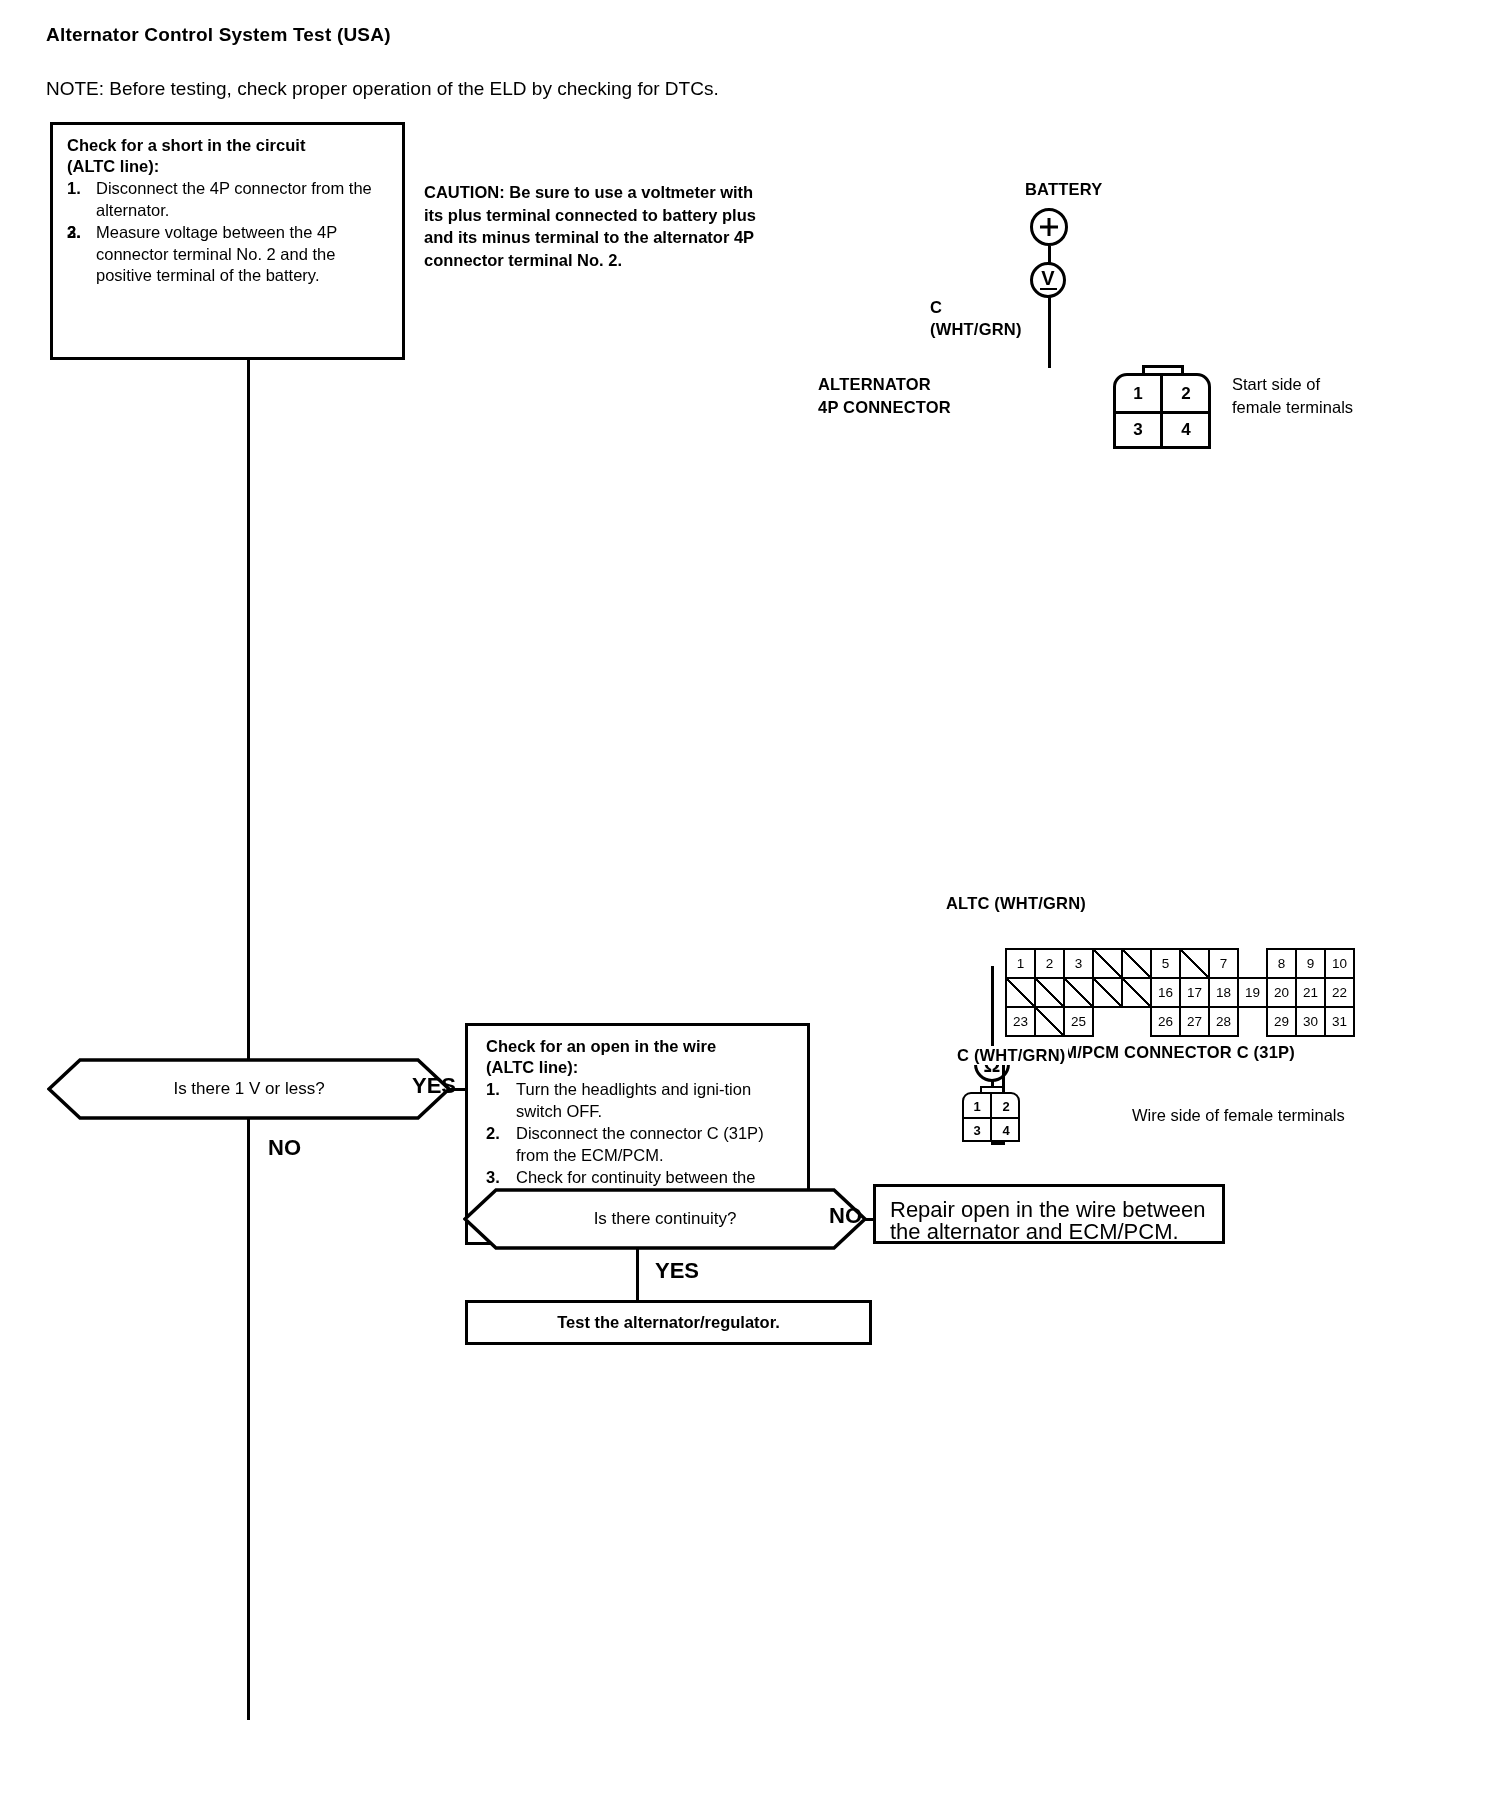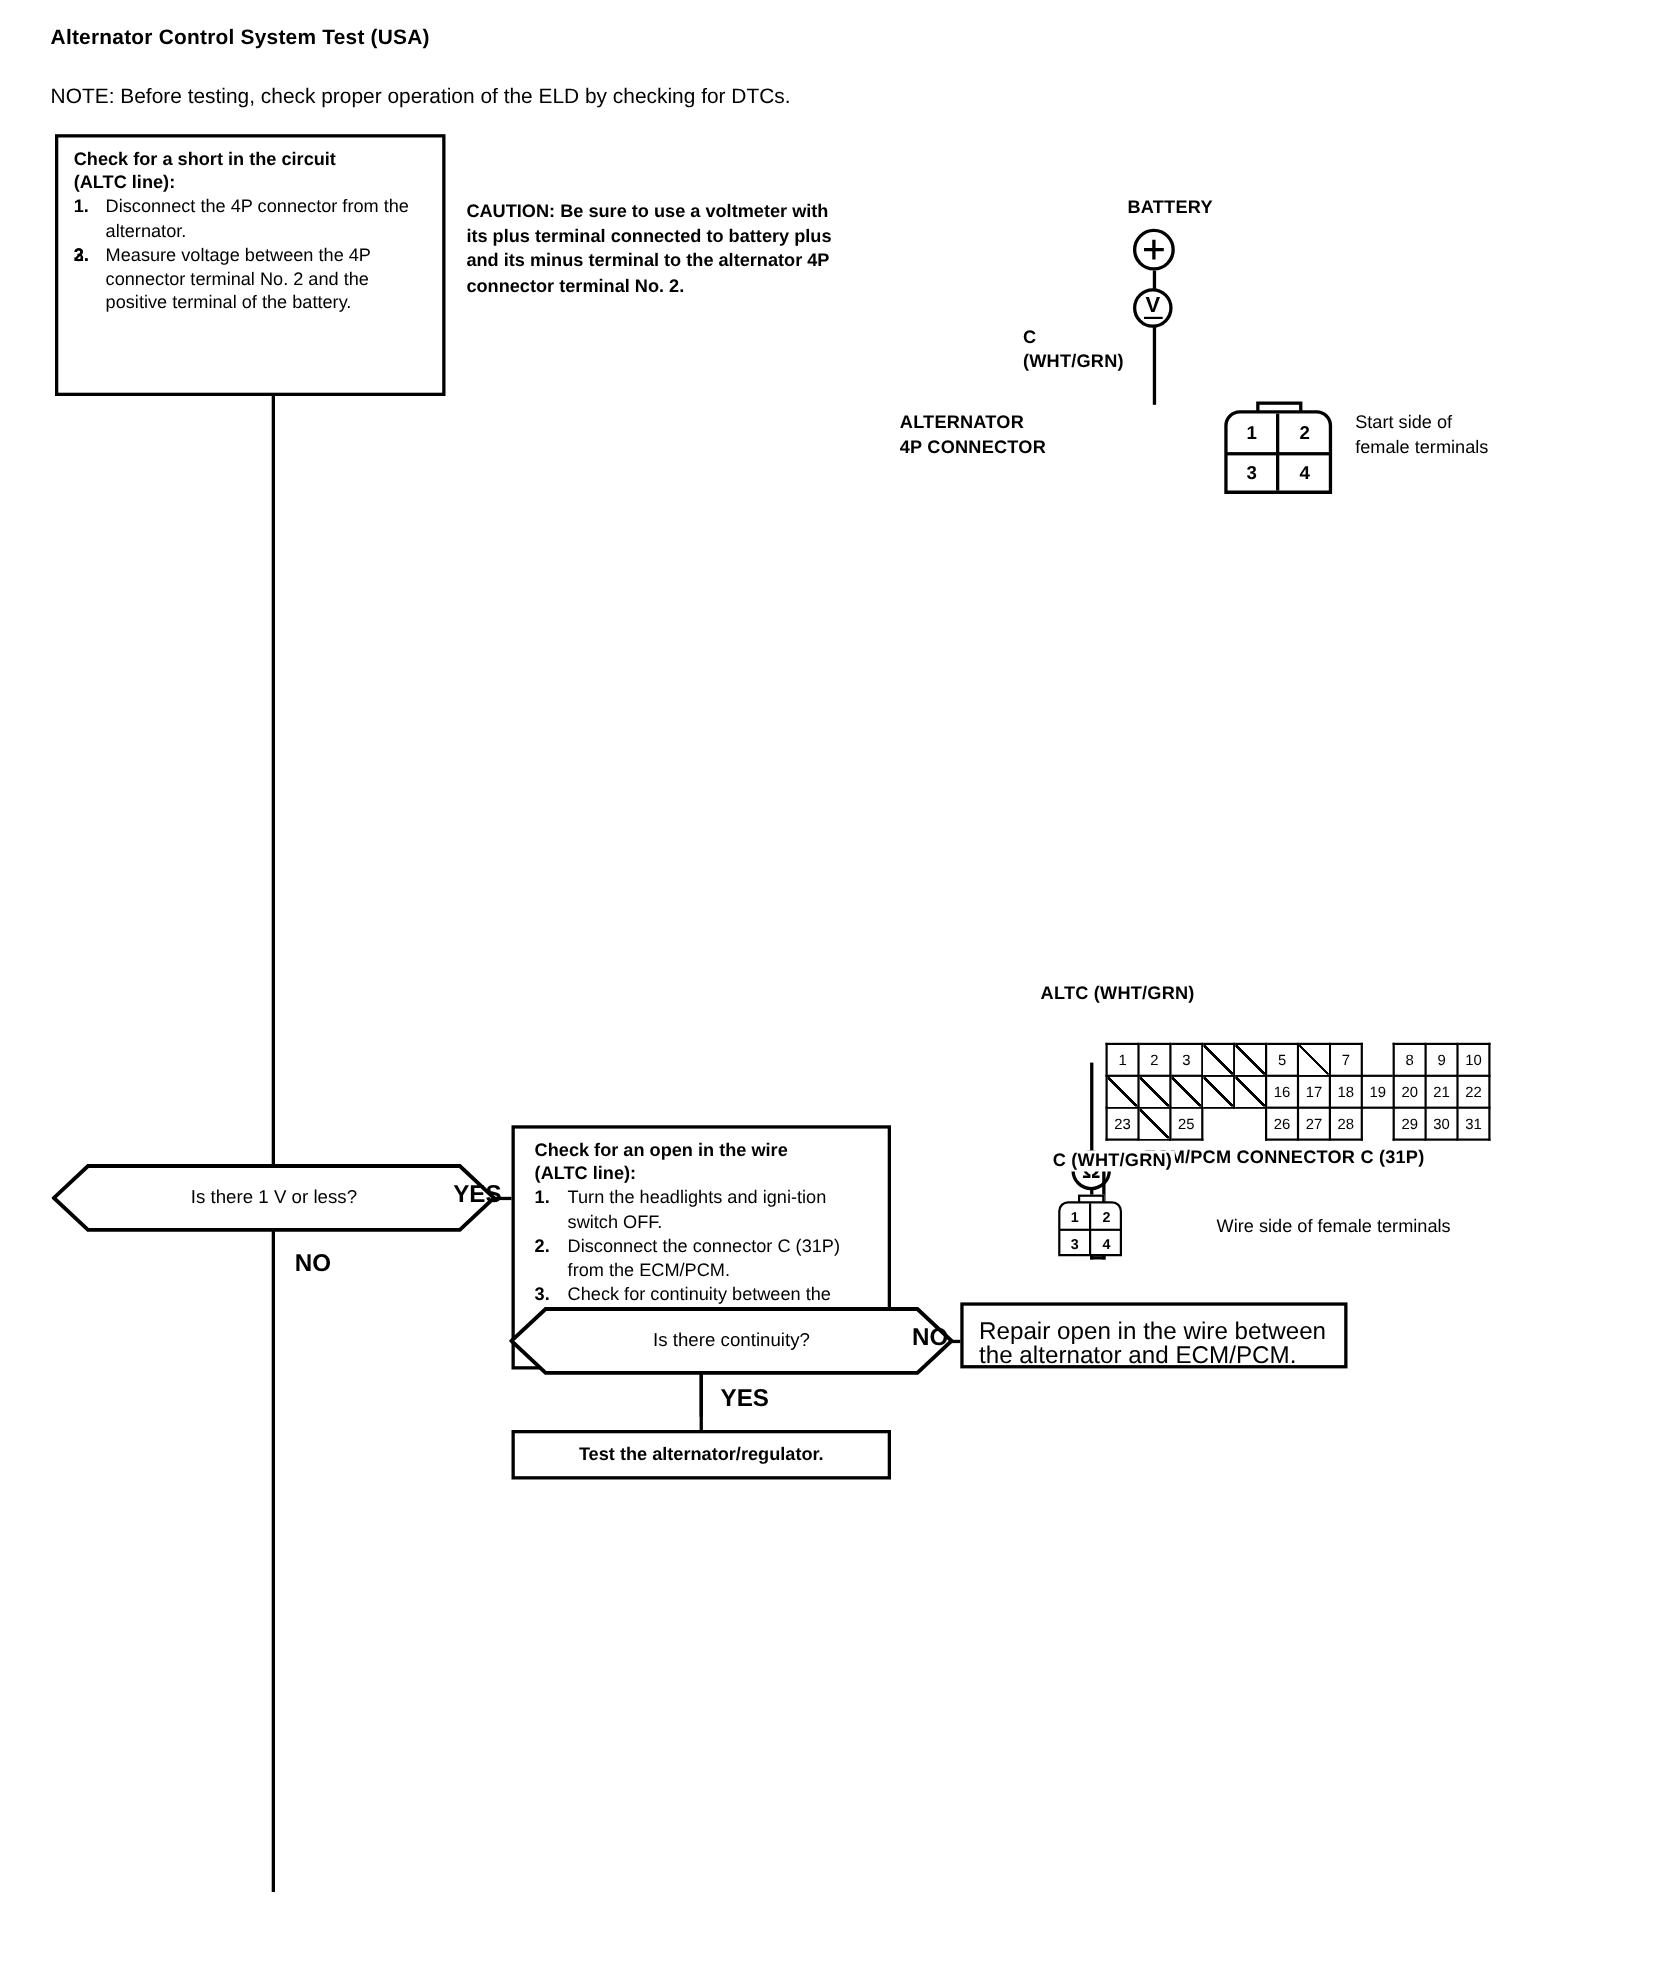--- a/index.html
+++ b/index.html
@@ -15,21 +15,21 @@
   #page-title{left:46px;top:24px;font-size:19px;font-weight:bold;letter-spacing:.2px;}
   #note-line{left:46px;top:78px;font-size:19px;}
 
   
   .box{border:3px solid #000;background:#fff;box-sizing:border-box;}
 
   
   #box-short{left:50px;top:122px;width:355px;height:238px;padding:10px 12px 0 14px;}
   #box-open{left:465px;top:1023px;width:345px;height:222px;padding:10px 12px 0 18px;}
   #box-repair{left:873px;top:1184px;width:352px;height:60px;padding:12px 0 0 14px;}
-  #box-test{left:465px;top:1300px;width:345px;height:45px;
+  #box-test{left:465px;top:1300px;width:407px;height:45px;
             display:flex;align-items:center;justify-content:center;}
 
   .bhead{font-size:16.5px;font-weight:bold;line-height:21px;}
   ol.steps{margin:0;padding:0;list-style:none;font-size:16.5px;line-height:21.5px;}
   ol.steps li{position:relative;padding-left:29px;margin-top:1px;}
   ol.steps li .num{position:absolute;left:0;top:0;font-weight:bold;}
   #box-open ol.steps li{padding-left:30px;}
   .box-line{font-size:22px;font-weight:normal;line-height:22px;}
   .box-center{font-size:16.5px;font-weight:bold;}
 
@@ -199,21 +199,21 @@
           <td class="empty"></td>
           <td>29</td>
           <td>30</td>
           <td>31</td>
         </tr>
       </tbody>
     </table>
 </div>
 
 <div class="abs slabel" style="left:1040px;top:1043px;">ECM/PCM CONNECTOR C (31P)</div>
-<div class="abs plabel" style="left:1106px;top:1106px;">Wire side of female terminals</div>
+<div class="abs plabel" style="left:1132px;top:1106px;">Wire side of female terminals</div>
 
 <div class="abs vline" style="left:991px;top:966px;height:80px;"></div>
 <div class="symcircle" style="left:974px;top:1046px;width:36px;height:36px;font-size:21px;">
   <span>Ω</span>
 </div>
 <div class="abs vline" style="left:991px;top:1080px;height:65px;"></div>
 <div class="abs hline" style="left:991px;top:1142px;width:14px;"></div>
 <div class="abs vline" style="left:1002px;top:1063px;height:82px;"></div>
 <div class="abs hline" style="left:1002px;top:1061px;width:2px;"></div>
 

